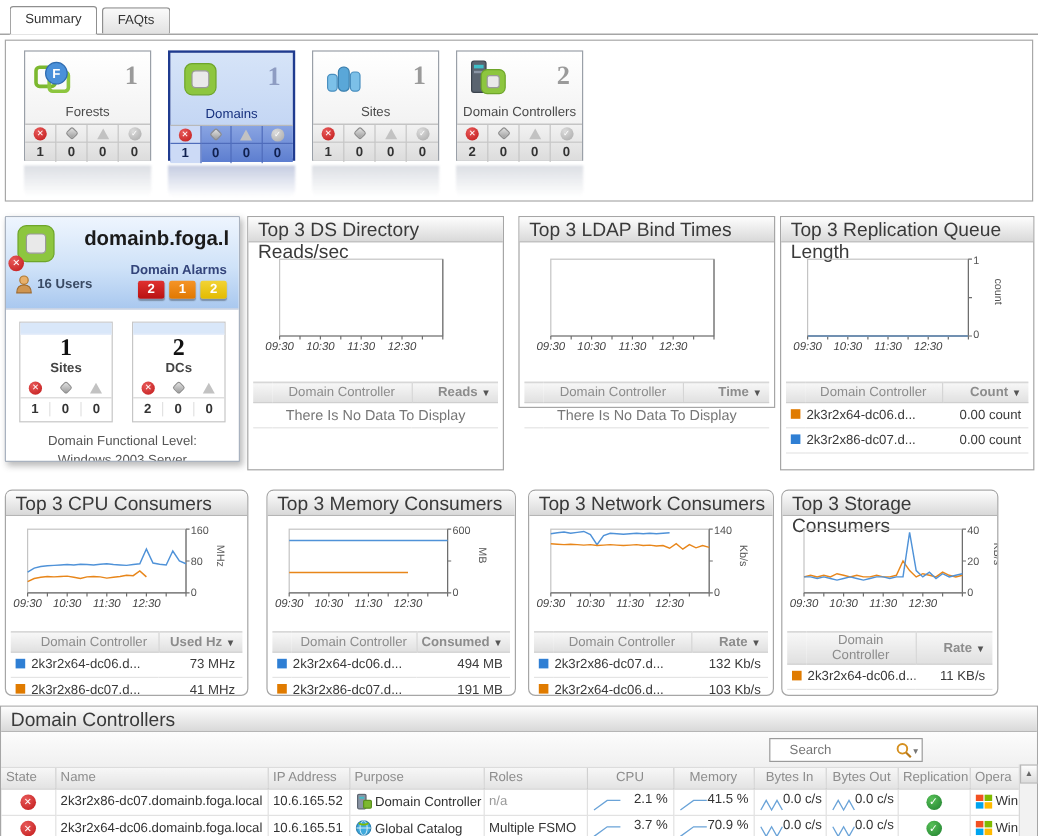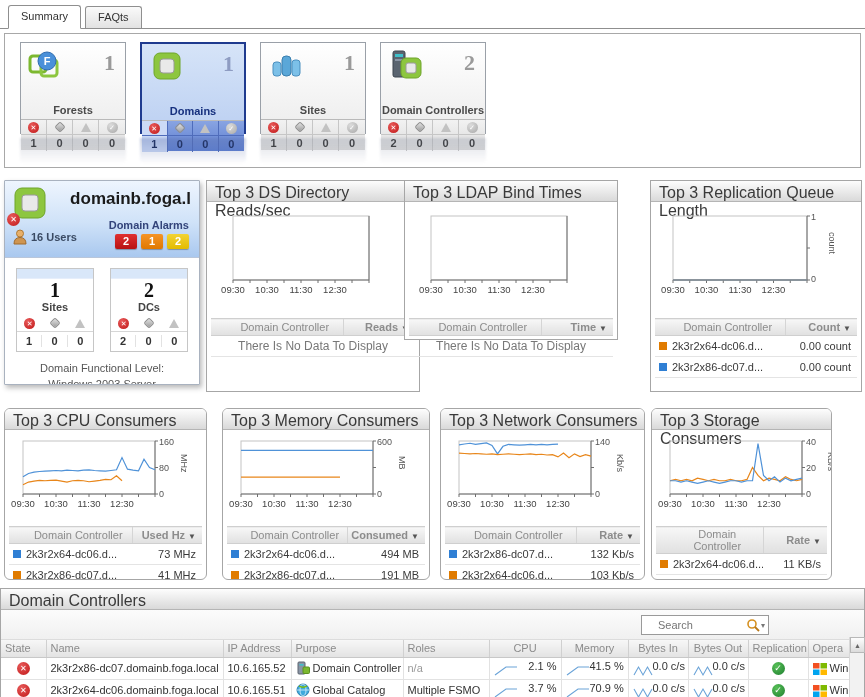--- a/index.html
+++ b/index.html
@@ -15,21 +15,21 @@
        color:#333;cursor:pointer;}
   .tab.active{background:#fff;height:24px;margin-bottom:-1px;border-bottom:1px solid #fff;font-weight:normal;}
 
   
   .tiles-box{position:absolute;left:4px;top:33px;width:857px;height:135px;border:1px solid #a8a8a8;background:#fff;}
   .tile{position:absolute;top:8px;width:106px;height:92px;border:1px solid #9aa0a8;background:linear-gradient(#ffffff,#ececec);cursor:pointer;}
   .tile.sel{border:2px solid #1f3b8f;background:linear-gradient(#d6e4f8,#bcd0f2);}
   .tile-top{height:45px;display:flex;justify-content:space-between;padding:5px 10px 0 6px;}
   .tcount{font-family:"Liberation Serif","DejaVu Serif",serif;font-size:22px;font-weight:bold;color:#9a9a9a;line-height:30px;}
   .tile.sel .tcount{color:#8e9cc2;}
-  .tlabel{text-align:center;font-weight:bold;font-size:11px;color:#4a4a4a;height:15px;margin-top:16px;}
+  .tlabel{text-align:center;font-weight:normal;font-size:11px;color:#4a4a4a;height:15px;}
   .tile.sel .tlabel{color:#16307e;}
   .tstat{height:31px;border-top:1px solid #b9b9b9;display:grid;grid-template-columns:repeat(4,1fr);grid-template-rows:15px 16px;background:linear-gradient(#f2f2f2,#dcdcdc);}
   .tile.sel .tstat{background:linear-gradient(#89a4e2,#5d7ed0);}
   .tstat .cell{display:flex;align-items:center;justify-content:center;border-right:1px solid #c6c6c6;}
   .tstat .cell.last{border-right:none;}
   .tstat .cell.ico{border-bottom:1px solid #c6c6c6;}
   .tile.sel .tstat .cell{border-color:#4f6cbb;}
   .tile.sel .tstat .hl{background:#ccdaf6;}
   .tstat .num{font-weight:bold;color:#333;}
   .tile.sel .tstat .num{color:#10204f;}
@@ -84,21 +84,21 @@
   .panel{position:absolute;border:1px solid #a6a6a6;background:#fff;}
   .panel.round{border-radius:6px;overflow:hidden;}
   .phd{height:21px;background:linear-gradient(#fdfdfd,#d9d9d9);border-bottom:1px solid #b5b5b5;
        font-weight:normal;font-size:16px;color:#3a3a3a;padding:3px 0 0 8px;}
   .chart{position:relative;margin:8px 0 0 10px;height:104px;}
   .chart.small{margin:6px 0 0 8px;height:86px;}
   .ylabels{position:absolute;font-size:9px;color:#555;}
   .yt{position:absolute;left:0;}
   .yunit{position:absolute;transform:rotate(90deg);transform-origin:left top;font-size:9px;color:#555;}
   .xlabels{position:absolute;font-size:9.5px;color:#444;}
-  .xlabels span{position:absolute;transform:translateX(-50%);}
+  .xlabels span{position:absolute;transform:translateX(-50%);font-style:italic;}
 
   
   .ptable{width:calc(100% - 8px);margin:4px 4px 0;border-collapse:collapse;table-layout:fixed;}
   .ptable th{height:17px;background:linear-gradient(#f7f7f7,#e0e0e0);color:#8c8c8c;font-weight:normal;
              border-top:1px solid #cfcfcf;border-bottom:1px solid #cfcfcf;font-size:11px;text-align:center;}
   .ptable th.c-val{border-left:1px solid #d5d5d5;font-weight:bold;}
   .ptable td{height:21px;border-bottom:1px solid #e4e4e4;font-size:11px;color:#3a3a3a;white-space:nowrap;overflow:hidden;}
   .ptable .c-sw{width:16px;text-align:center;}
   .ptable .c-val{width:72px;text-align:right;padding-right:6px;}
   .ptable .nodata{text-align:center;color:#777;font-size:12px;}
@@ -413,21 +413,21 @@
       </tr>
         </thead>
       <tbody>
           <tr>
             <td class="nodata" colspan="3">There Is No Data To Display</td>
           </tr>
         </tbody>
     </table>
   </div>
 
-  <div class="panel" style="left:404px;top:180px;width:214px;height:160px">
+  <div class="panel" style="left:432px;top:180px;width:214px;height:160px">
     <div class="phd">Top 3 LDAP Bind Times</div>
     <div class="chart">
       <svg width="190" height="84">
           <rect x="16" y="6" width="136" height="64" fill="none" stroke="#c4c4c4"></rect>
           <line x1="16" y1="70" x2="152" y2="70" stroke="#6e6e6e"></line>
           <line x1="152" y1="6" x2="152" y2="70" stroke="#6e6e6e"></line>
           <line x1="16" y1="70" x2="16" y2="73" stroke="#6e6e6e"></line>
           <line x1="33" y1="70" x2="33" y2="73" stroke="#6e6e6e"></line>
           <line x1="50" y1="70" x2="50" y2="73" stroke="#6e6e6e"></line>
           <line x1="67" y1="70" x2="67" y2="73" stroke="#6e6e6e"></line>

